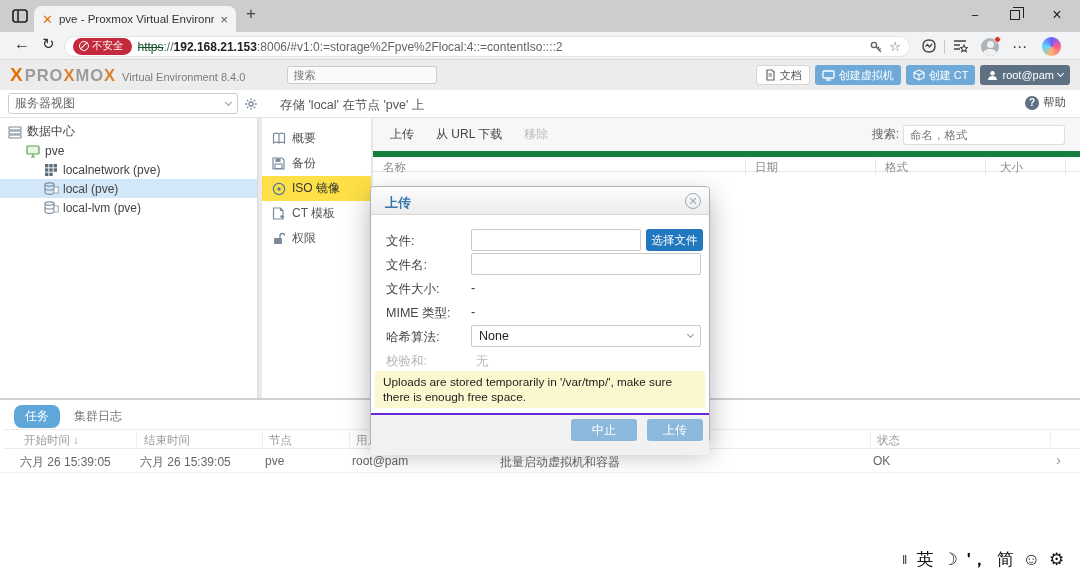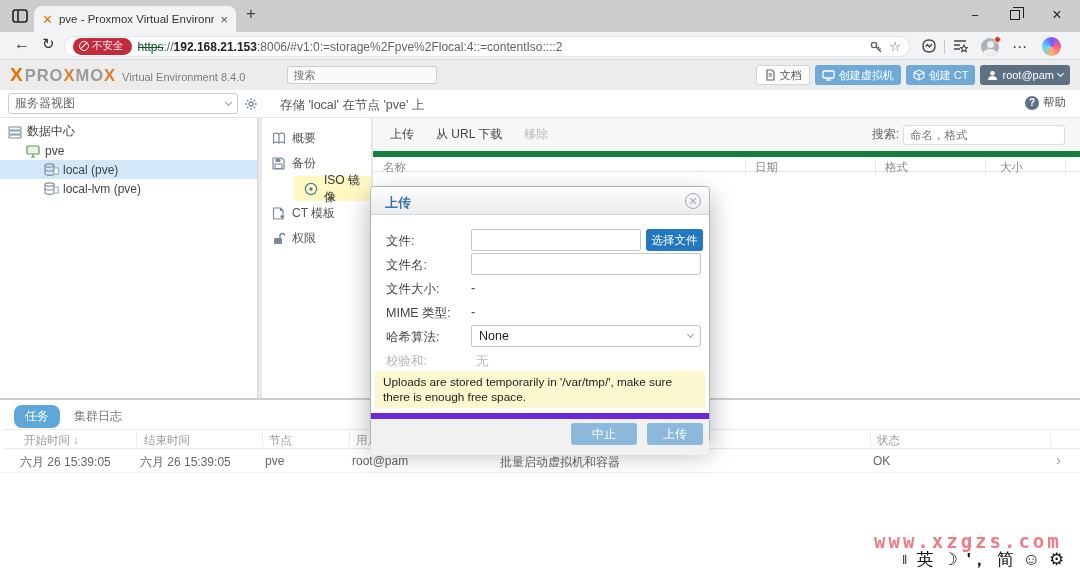--- a/index.html
+++ b/index.html
@@ -68,21 +68,21 @@
 
   
   .tree-panel { position:absolute; left:0; top:118px; width:258px; height:280px; background:#fff; border-right:1px solid #d8d8d8; padding-top:4px; }
   .trow { height:19px; display:flex; align-items:center; gap:5px; font-size:12px; color:#444; padding-left:8px; }
   .trow.sel { background:#d2e7f8; }
   .ind1 { padding-left:26px; } .ind2 { padding-left:44px; }
   .ticon { width:14px; height:14px; flex:0 0 14px; }
 
   .menu-panel { position:absolute; left:262px; top:118px; width:110px; height:280px; background:#fff; border-right:1px solid #e4e4e4; padding-top:8px; }
   .mrow { height:25px; display:flex; align-items:center; gap:6px; font-size:12px; color:#555; padding-left:10px; }
-  .mrow.sel { background:#fef9c3; color:#333;margin-left:32px; }
+  .mrow.sel { background:#fde047; color:#333; }
 
   .main-panel { position:absolute; left:373px; top:118px; width:707px; height:280px; background:#fff; }
   .toolbar { position:absolute; left:0; top:0; width:707px; height:33px; background:#f7f7f7; display:flex; align-items:center; padding:0 8px; gap:4px; }
   .tbtn { font-size:12px; color:#444; padding:3px 9px; white-space:nowrap; }
   .tbtn.disabled { color:#b9b9b9; }
   .tb-search-label { margin-left:auto; font-size:12px; color:#666; }
   .tb-search { width:162px; height:20px; border:1px solid #ddd; border-radius:3px; font-size:11.5px; padding:0 6px; margin-right:7px; background:#fff; }
   .grid-head { position:absolute; left:0; top:33px; width:707px; height:21px; border-top:6px solid #15803d; border-bottom:1px solid #e6e6e6; }
   .gh-cell { position:absolute; top:3px; font-size:11.5px; color:#8b8b8b; }
   .gh-sep { position:absolute; top:2px; width:1px; height:16px; background:#e8e8e8; }
@@ -109,21 +109,21 @@
   .dlg-label.dis { color:#b3b3b3; }
   .dlg-input { position:absolute; height:22px; border:1px solid #c8c8c8; border-radius:2px; background:#fff; font-size:12px; padding:0 5px; }
   .choose-btn { position:absolute; left:275px; top:42px; width:57px; height:22px; background:#2178be; color:#fff;
                 font-size:11.5px; border:none; border-radius:3px; }
   .dlg-value { position:absolute; font-size:12.5px; color:#333; }
   .dlg-select { position:absolute; left:100px; top:138px; width:230px; height:22px; border:1px solid #c8c8c8; border-radius:2px;
                 background:#fff; font-size:12.5px; color:#222; display:flex; align-items:center; padding:0 7px; }
   .dlg-select .chev { margin-left:auto; color:#999; }
   .dlg-hint { position:absolute; left:4px; top:184px; width:330px; height:37px; background:#fbf7cf; font-size:11.8px; color:#222;
               padding:4px 8px; line-height:1.25; }
-  .dlg-footer { position:absolute; left:0; top:226px; width:100%; height:42px; background:#f1f1f1; border-top:6px solid #6d28d9; border-radius:0 0 4px 4px; }
+  .dlg-footer { position:absolute; left:0; top:226px; width:100%; height:42px; background:#f1f1f1; border-top:2px solid #6d28d9; border-radius:0 0 4px 4px; }
   .dlg-btn { position:absolute; top:4px; height:22px; background:#8cb8dc; color:#fff; font-size:12px; border:none; border-radius:3px; }
 
   
   .watermark { position:absolute; left:874px; top:530px; font-family:"DejaVu Sans Mono",monospace; font-size:19px; font-weight:bold;
                letter-spacing:3px; color:rgba(233,87,95,.78); }
   .ime { position:absolute; left:902px; top:548px; display:flex; align-items:center; gap:9px; font-size:17px; color:#111; }
   .ime .sm { font-size:13px; color:#333; }
 
   svg.ic { display:block; }
 </style>
@@ -256,20 +256,37 @@
     </div>
     <div class="trow ind1">
       <span class="ticon">
         <svg class="ic" width="14" height="14" viewBox="0 0 14 14">
             <rect x="1" y="2" width="12" height="8" rx="1" fill="#e8f5e4" stroke="#5a9e52" stroke-width="1.2"></rect>
             <path d="M5 13 h4 M7 10 v3" stroke="#5a9e52" stroke-width="1.2"></path>
           </svg>
       </span>
       <span>pve</span>
     </div>
+    <div class="trow ind2">
+      <span class="ticon">
+        <svg class="ic" width="14" height="14" viewBox="0 0 14 14">
+            <g fill="#5d6d7c">
+              <rect x="1" y="1" width="3.4" height="3.4"></rect>
+              <rect x="5.3" y="1" width="3.4" height="3.4"></rect>
+              <rect x="9.6" y="1" width="3.4" height="3.4"></rect>
+              <rect x="1" y="5.3" width="3.4" height="3.4"></rect>
+              <rect x="5.3" y="5.3" width="3.4" height="3.4"></rect>
+              <rect x="9.6" y="5.3" width="3.4" height="3.4"></rect>
+              <rect x="1" y="9.6" width="3.4" height="3.4"></rect>
+              <rect x="5.3" y="9.6" width="3.4" height="3.4"></rect>
+            </g>
+          </svg>
+      </span>
+      <span>localnetwork (pve)</span>
+    </div>
     <div class="trow ind2 sel">
       <span class="ticon">
         <svg class="ic" width="15" height="14" viewBox="0 0 15 14">
             <ellipse cx="5.5" cy="2.6" rx="4.5" ry="1.7" fill="none" stroke="#7b8b9b" stroke-width="1.1"></ellipse>
             <path d="M1 2.6 v8 c0 1 2 1.8 4.5 1.8 s4.5-.8 4.5-1.8 v-8" fill="none" stroke="#7b8b9b" stroke-width="1.1"></path>
             <path d="M1 6.2 c0 1 2 1.8 4.5 1.8 s4.5-.8 4.5-1.8" fill="none" stroke="#7b8b9b" stroke-width="1.1"></path>
             <rect x="10" y="5" width="4.3" height="6" fill="#fff" stroke="#9aa7b3" stroke-width="1"></rect>
           </svg>
       </span>
       <span>local (pve)</span>
@@ -413,21 +430,20 @@
     <span class="dlg-value" style="left:105px;top:166px;color:#b9b9b9;">无</span>
 
     <div class="dlg-hint">Uploads are stored temporarily in '/var/tmp/', make sure there is enough free space.</div>
 
     <div class="dlg-footer">
       <button class="dlg-btn" style="left:200px;width:66px;">中止</button>
       <button class="dlg-btn" style="left:276px;width:56px;">上传</button>
     </div>
   </div>
 
-  <div class="watermark">www.xzgzs.com</div>
   <div class="ime">
     <span class="sm">‖</span>
     <span>英</span>
     <span>☽</span>
     <span style="font-weight:bold;">'，</span>
     <span>简</span>
     <span>☺</span>
     <span>⚙</span>
   </div>
 

